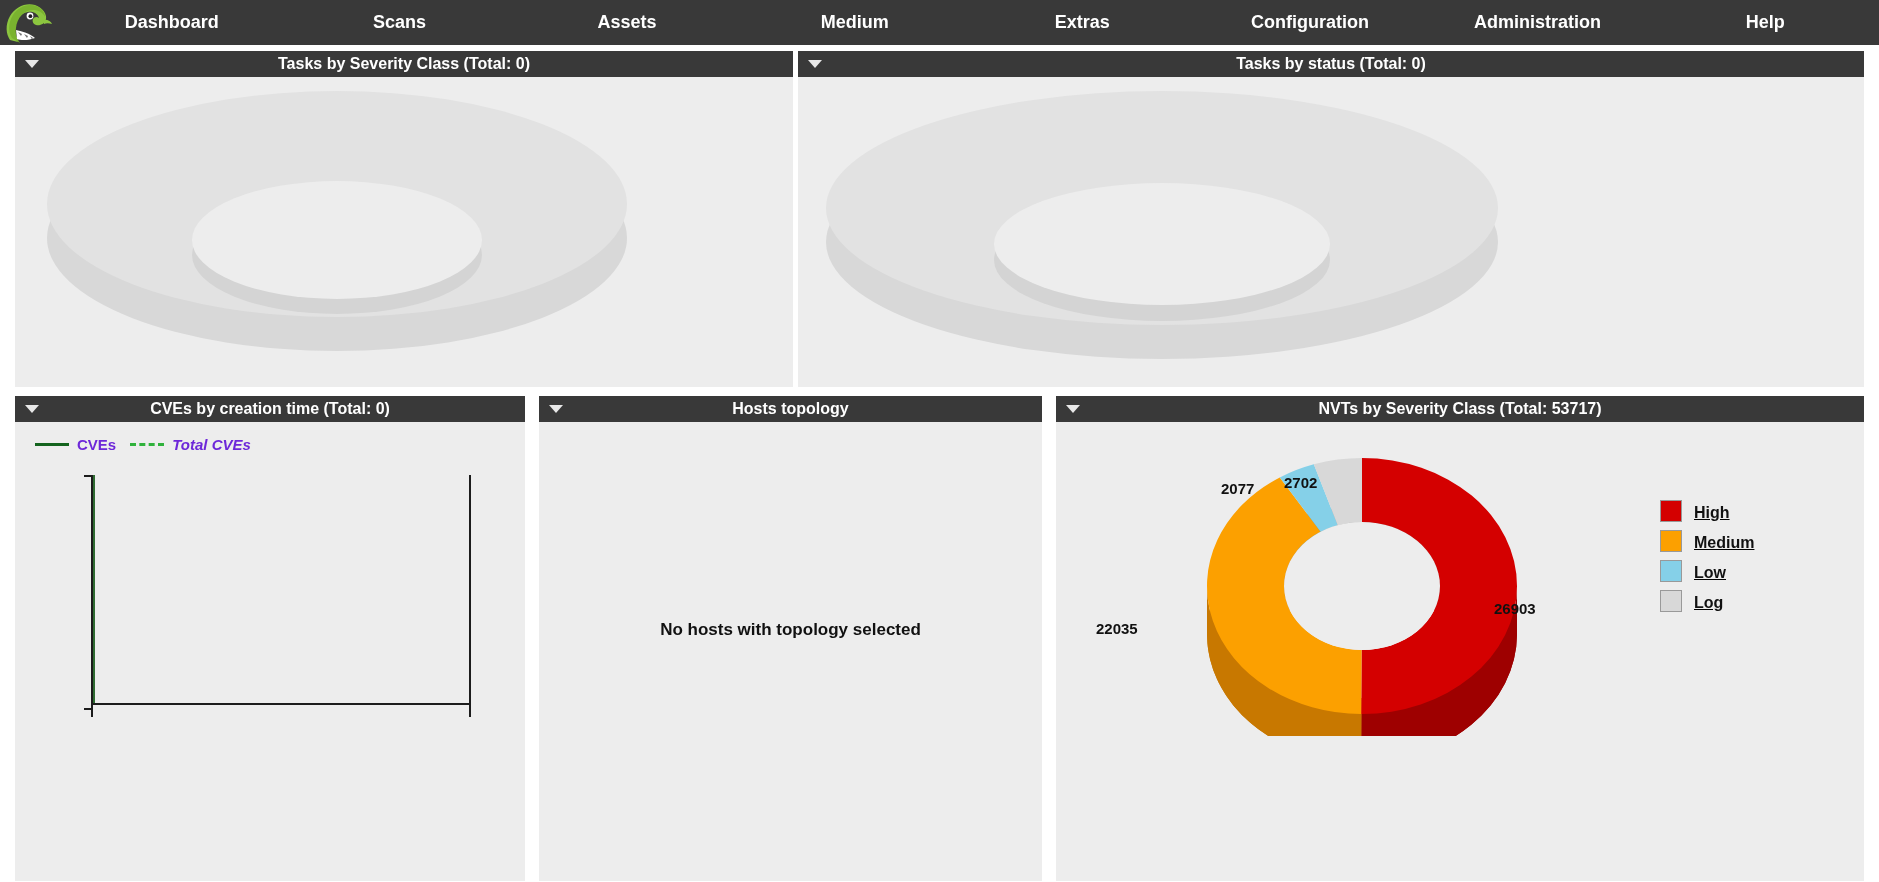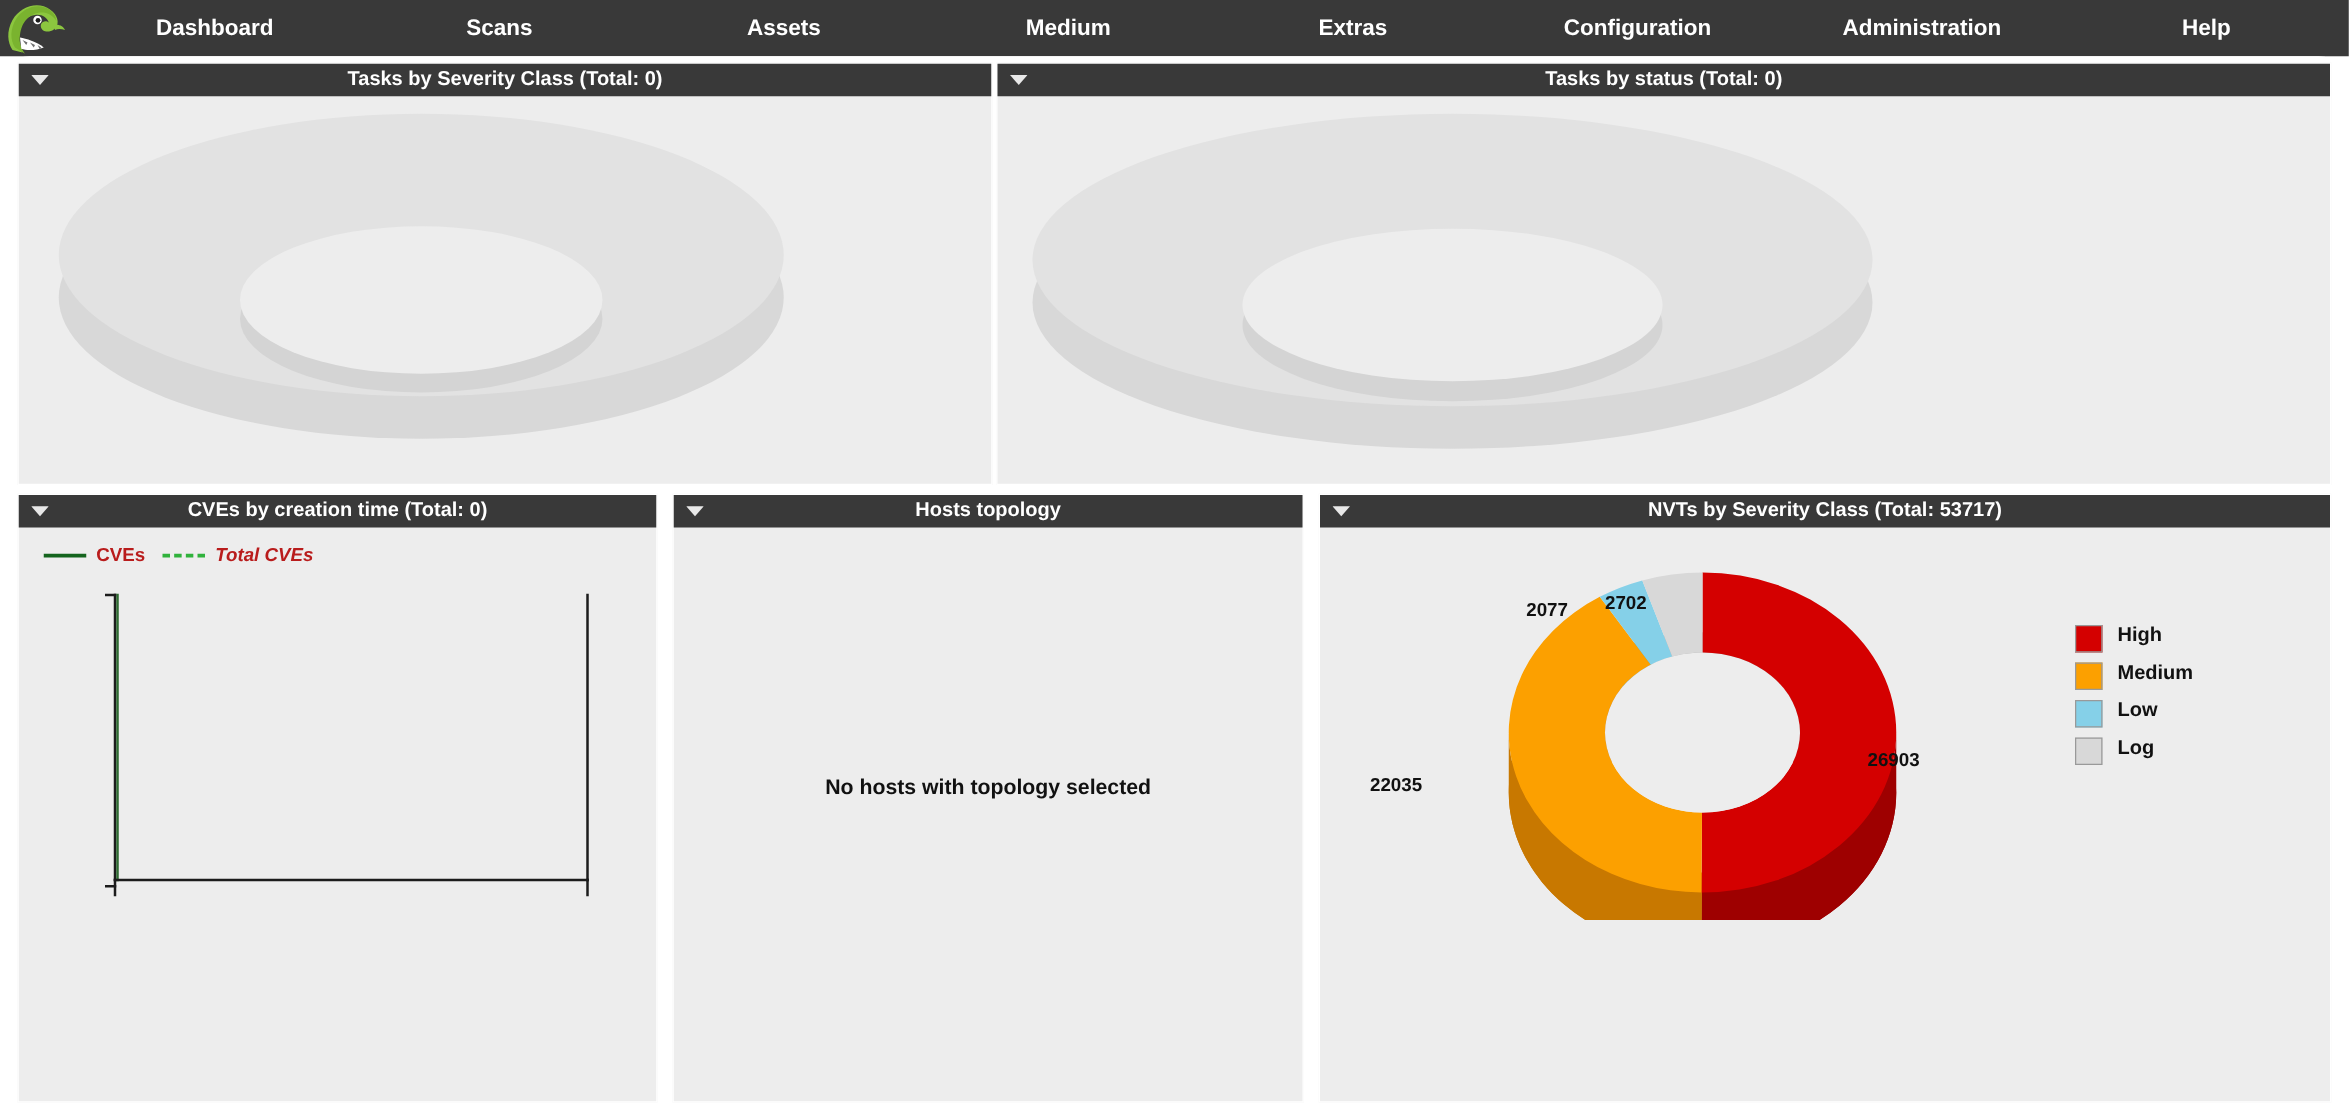--- a/index.html
+++ b/index.html
@@ -82,21 +82,21 @@
   }
   .donut3d .holetop {
     position: absolute; border-radius: 50%;
     background: #ededed;
   }
 
   
   .cve-legend {
     position: absolute; left: 20px; top: 14px;
     display: flex; align-items: center; gap: 14px;
-    font-size: 15px; font-weight: bold; color: #b91c1c;
+    font-size: 15px; font-weight: bold; color: #6d28d9;
   }
   .cve-legend .ent { display: flex; align-items: center; gap: 8px; }
   .lg-solid { width: 34px; height: 0; border-top: 3px solid #14641e; }
   .lg-dash  { width: 34px; height: 0; border-top: 3px dashed #30b23c; }
   .lg-ital  { font-style: italic; }
 
   .cve-axes { position: absolute; left: 76px; top: 53px; width: 380px; height: 230px; }
   .ax-y { position: absolute; left: 0; top: 0; width: 0; height: 100%; border-left: 2px solid #1c1c1c; }
   .ax-y2 { position: absolute; right: 0; top: 0; width: 0; height: 100%; border-left: 2px solid #1c1c1c; }
   .ax-x { position: absolute; left: 0; bottom: 0; width: 100%; height: 0; border-top: 2px solid #1c1c1c; }
@@ -117,21 +117,21 @@
   .nvt-wrap { position: absolute; left: 0; top: 0; right: 0; bottom: 0; }
   .nvt-svg { position: absolute; left: 6px; top: 14px; }
   .nvt-label {
     position: absolute; font-size: 15px; font-weight: bold;
     color: #111; white-space: nowrap;
   }
   .nvt-legend {
     position: absolute; left: 604px; top: 78px;
     display: flex; flex-direction: column; gap: 8px;
   }
-  .nvt-legend .row { display: flex; align-items: flex-start; gap: 12px; }
+  .nvt-legend .row { display: flex; align-items: flex-end; gap: 12px; text-decoration: underline; }
   .nvt-legend .sw { width: 22px; height: 22px; border: 1px solid #999; }
   .nvt-legend .lb { font-size: 16px; font-weight: bold; color: #111; }
 </style>
 </head>
 <body>
 
 <div class="topnav">
   <div class="logo">
     <svg width="56" height="45" viewBox="0 0 56 45">
       <g>

